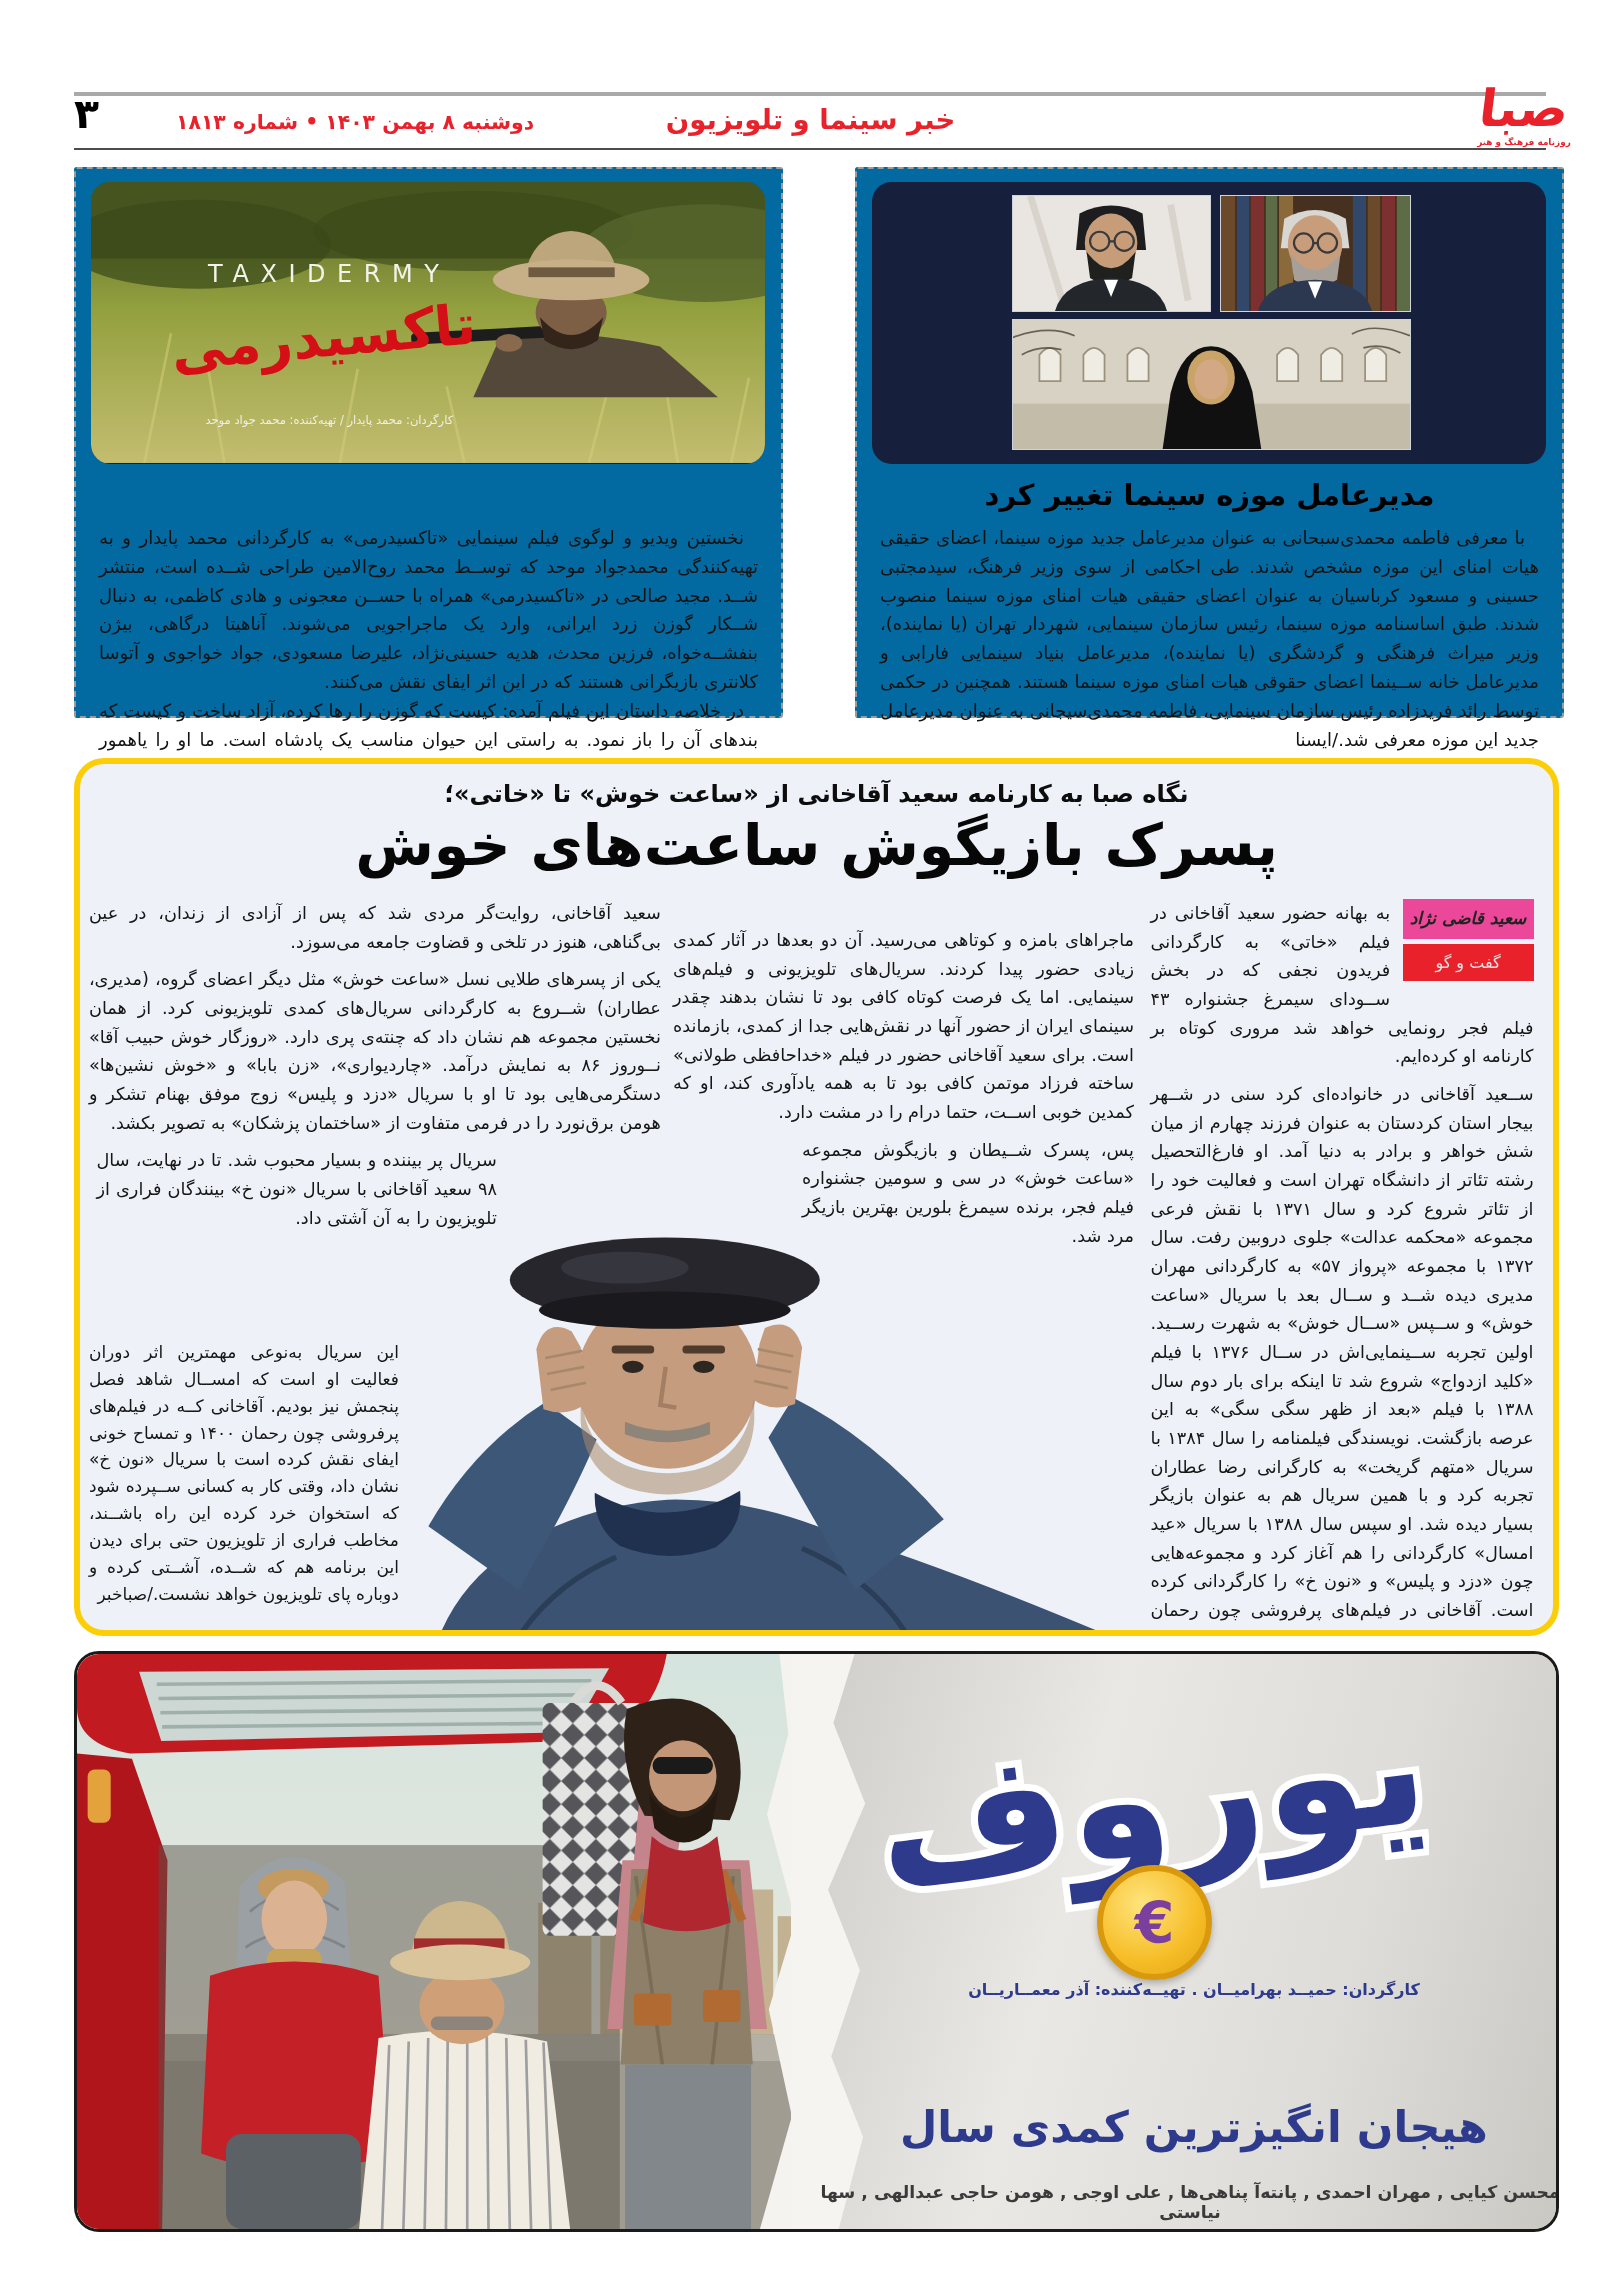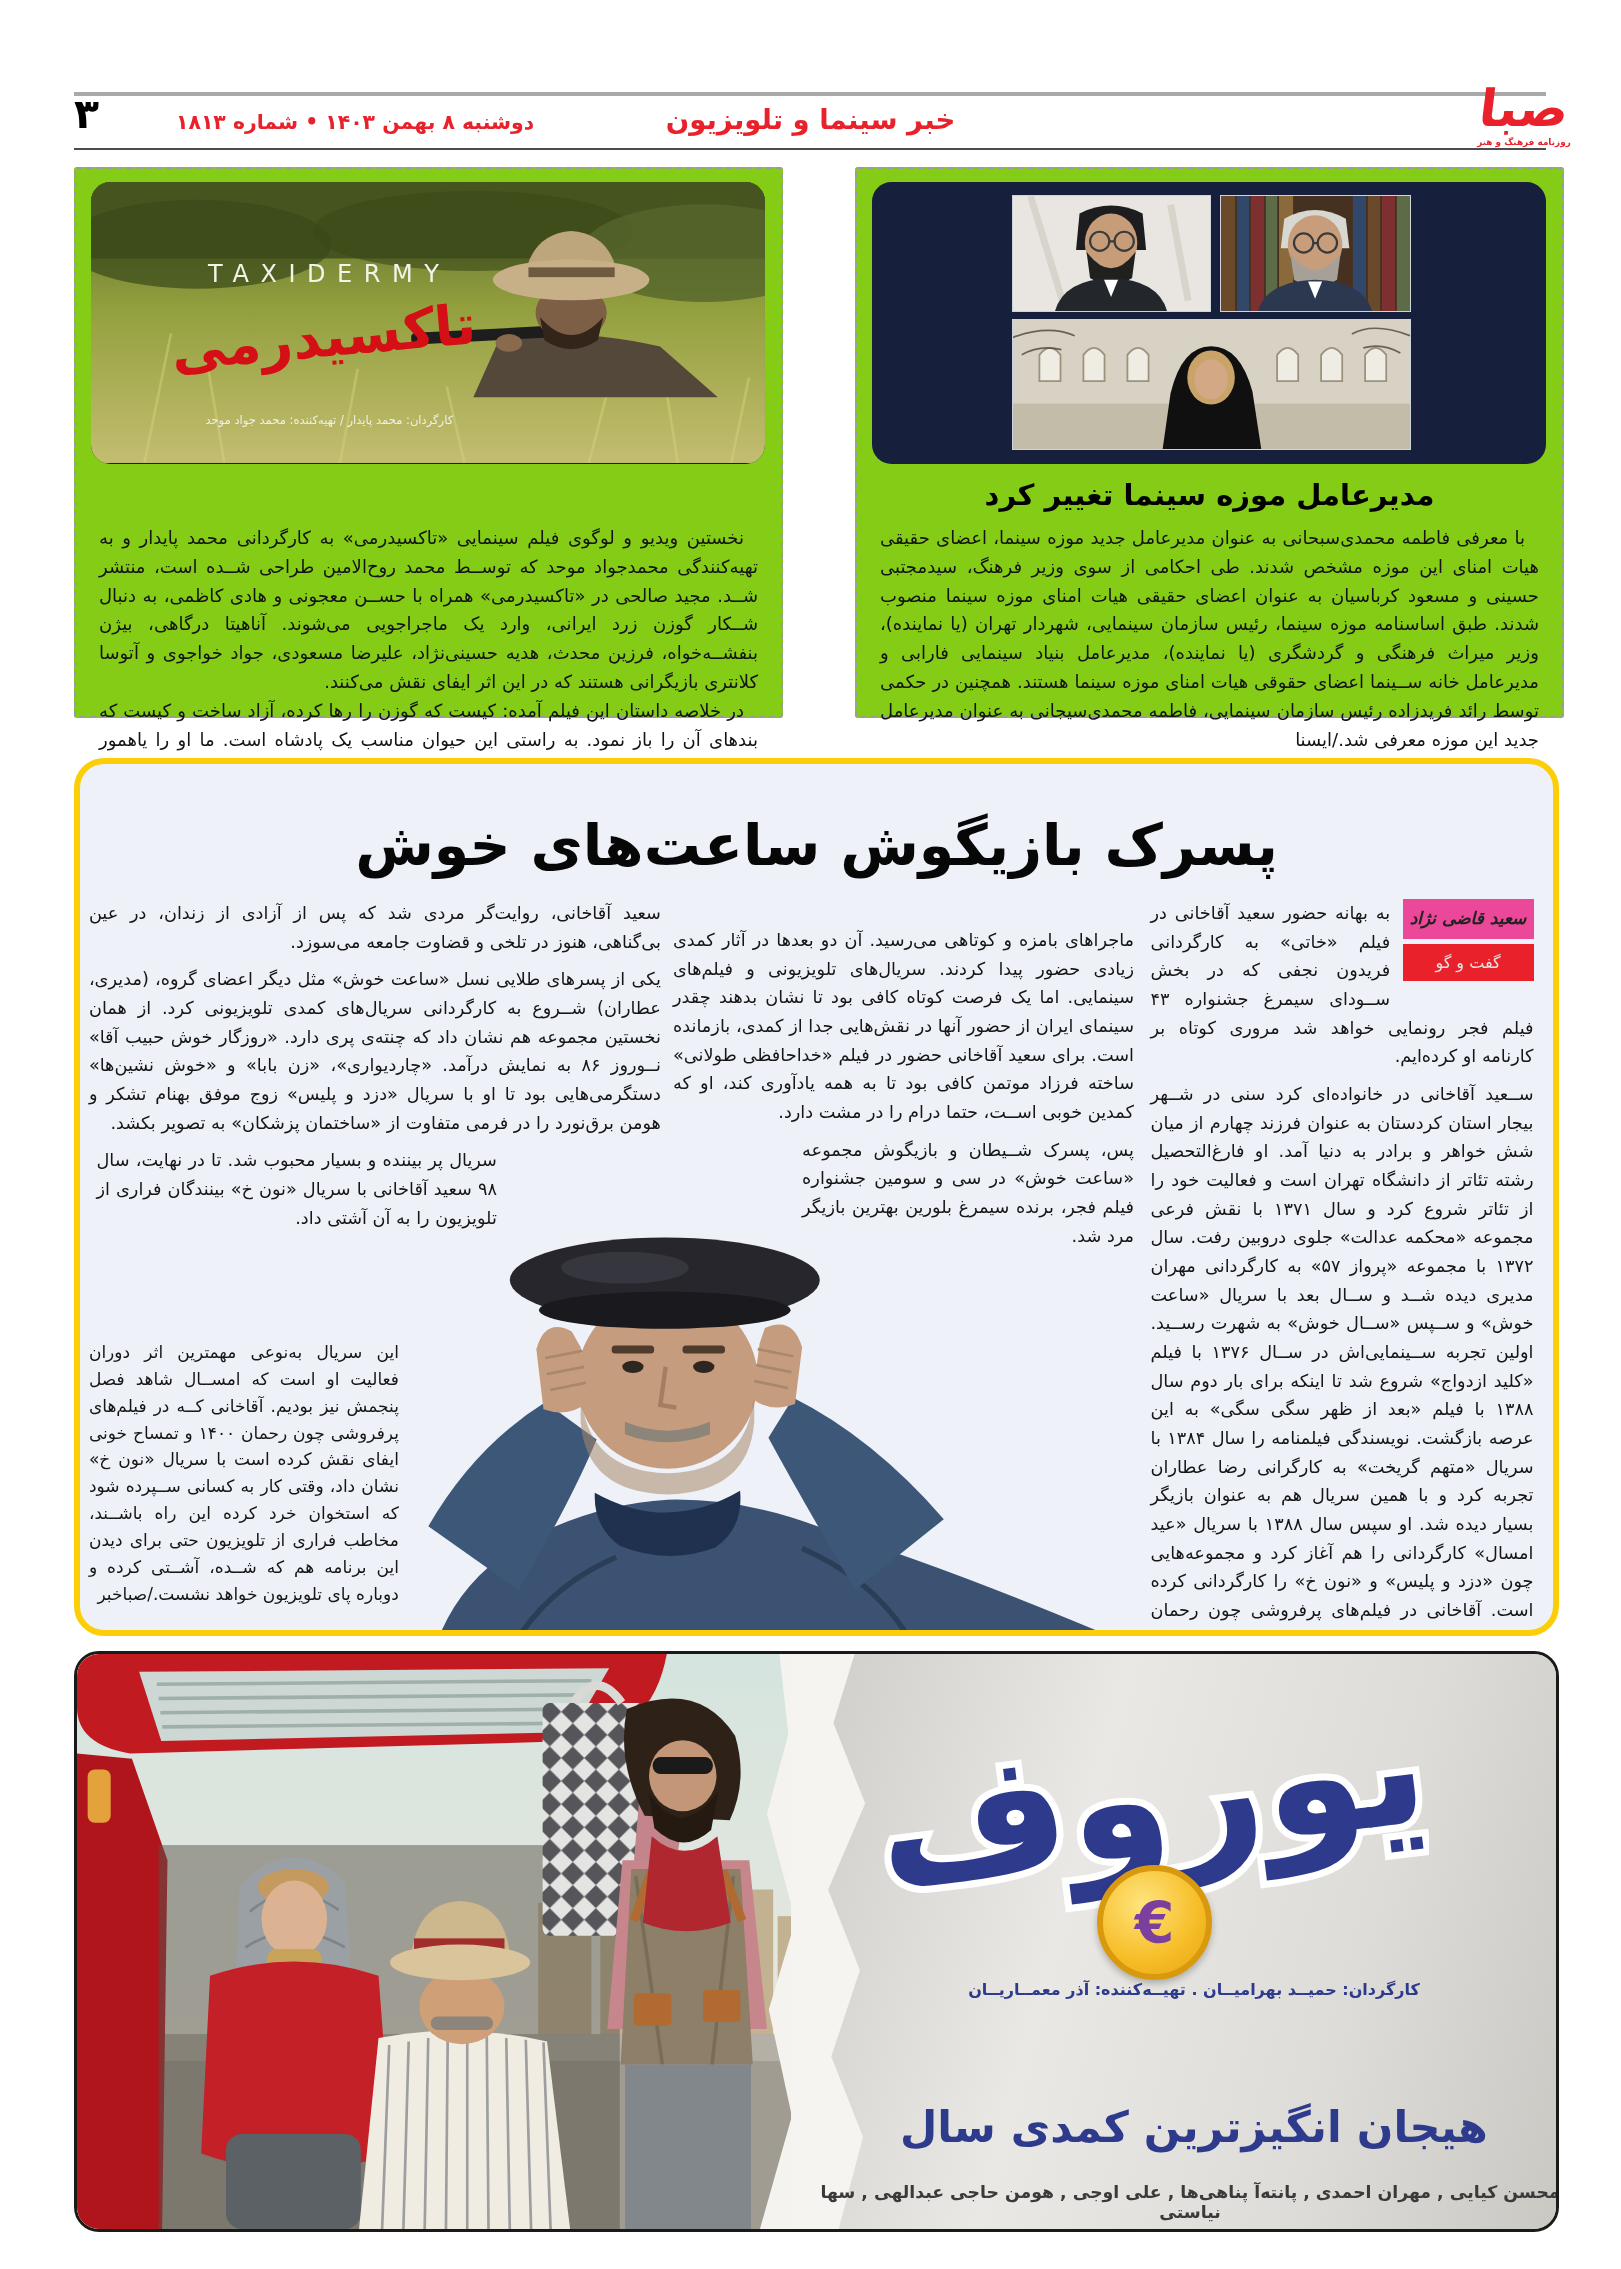--- a/index.html
+++ b/index.html
@@ -15,21 +15,21 @@
   .hdr-rule-top  { left:75px; top:92px; width:1472px; height:4.4px; background:#a9a9a9; }
   .hdr-rule-bot  { left:75px; top:148px; width:1472px; height:1.8px; background:#4c4c4c; }
   .page-number   { left:75px;  top:94px; font-size:41px; font-weight:bold; color:#000; line-height:1; }
   .date-line     { left:177px; top:110px; font-size:20.4px; font-weight:bold; color:#e8212a; direction:rtl; }
   .section-title { left:621px; top:103px; width:381px; text-align:center; font-size:27.5px; font-weight:bold; color:#e8212a; }
   .brand         { left:1452px; top:82px; width:146px; text-align:center; }
   .brand-word    { font-size:51px; font-weight:bold; color:#e8212a; line-height:1.05; transform:skewX(-7deg); }
   .brand-tag     { font-size:8.9px; font-weight:bold; color:#e8212a; margin-top:1.8px; }
 
   
-  .nbox { position:absolute; border:2.7px dashed #9b9b9b; background:#84cc16; border-radius:2.7px; }
+  .nbox { position:absolute; border:2.7px dashed #9b9b9b; background:#0369a1; border-radius:2.7px; }
   .nbox-left  { left:75px;  top:167px; width:709px; height:551px; }
   .nbox-right { left:856px; top:167px; width:709px; height:551px; }
   .nbox-media { position:absolute; left:15px; top:13.3px; width:674px; height:282px; border-radius:19.5px; overflow:hidden; background:#16203d; }
   .nbox-headline { position:absolute; top:309px; left:0; width:100%; text-align:center; font-size:29px; font-weight:bold; color:#000; }
   .nbox-body { position:absolute; top:355px; left:23px; right:23px; font-size:18px; line-height:1.6; text-align:justify; color:#131313; }
   .nbox-body p { margin:0; text-indent:14px; }
 
   .photo-cell { position:absolute; border:1.8px solid #cfd3da; overflow:hidden; background:#888; }
   .ph-tl { left:140px; top:12.4px;  width:199px; height:117px; }
   .ph-tr { left:348px; top:12.4px;  width:191px; height:117px; }
@@ -207,20 +207,21 @@
         </svg>
       </div>
     </div>
     <h2 class="nbox-headline">مدیرعامل موزه سینما تغییر کرد</h2>
     <div class="nbox-body">
       <p>با معرفی فاطمه محمدی‌سبحانی به عنوان مدیرعامل جدید موزه سینما، اعضای حقیقی هیات امنای این موزه مشخص شدند. طی احکامی از سوی وزیر فرهنگ، سیدمجتبی حسینی و مسعود کرباسیان به عنوان اعضای حقیقی هیات امنای موزه سینما منصوب شدند. طبق اساسنامه موزه سینما، رئیس سازمان سینمایی، شهردار تهران (یا نماینده)، وزیر میراث فرهنگی و گردشگری (یا نماینده)، مدیرعامل بنیاد سینمایی فارابی و مدیرعامل خانه ســینما اعضای حقوقی هیات امنای موزه سینما هستند. همچنین در حکمی توسط رائد فریدزاده رئیس سازمان سینمایی، فاطمه محمدی‌سیجانی به عنوان مدیرعامل جدید این موزه معرفی شد./ایسنا</p>
     </div>
   </section>
 
   <section class="feature">
+    <div class="kicker">نگاه صبا به کارنامه سعید آقاخانی از «ساعت خوش» تا «خاتی»؛</div>
     <h1 class="f-headline">پسرک بازیگوش ساعت‌های خوش</h1>
 
     <div class="fcol col-right">
       <aside class="byline">
         <div class="byline-name">سعید قاضی نژاد</div>
         <div class="byline-tag">گفت و گو</div>
       </aside>
       <p>به بهانه حضور سعید آقاخانی در فیلم «خاتی» به کارگردانی فریدون نجفی که در بخش ســودای سیمرغ جشنواره ۴۳ فیلم فجر رونمایی خواهد شد مروری کوتاه بر کارنامه او کرده‌ایم.</p>
       <p>ســعید آقاخانی در خانواده‌ای کرد سنی در شــهر بیجار استان کردستان به عنوان فرزند چهارم از میان شش خواهر و برادر به دنیا آمد. او فارغ‌التحصیل رشته تئاتر از دانشگاه تهران است و فعالیت خود را از تئاتر شروع کرد و سال ۱۳۷۱ با نقش فرعی مجموعه «محکمه عدالت» جلوی دروبین رفت. سال ۱۳۷۲ با مجموعه «پرواز ۵۷» به کارگردانی مهران مدیری دیده شــد و ســال بعد با سریال «ساعت خوش» و ســپس «ســال خوش» به شهرت رســید. اولین تجربه ســینمایی‌اش در ســال ۱۳۷۶ با فیلم «کلید ازدواج» شروع شد تا اینکه برای بار دوم سال ۱۳۸۸ با فیلم «بعد از ظهر سگی سگی» به این عرصه بازگشت. نویسندگی فیلمنامه را سال ۱۳۸۴ با سریال «متهم گریخت» به کارگرانی رضا عطاران تجربه کرد و با همین سریال هم به عنوان بازیگر بسیار دیده شد. او سپس سال ۱۳۸۸ با سریال «عید امسال» کارگردانی را هم آغاز کرد و مجموعه‌هایی چون «دزد و پلیس» و «نون خ» را کارگردانی کرده است. آقاخانی در فیلم‌های پرفروشی چون رحمان ۱۴۰۰ و تمساح خونی ایفای نقش کرده است.</p>
 

